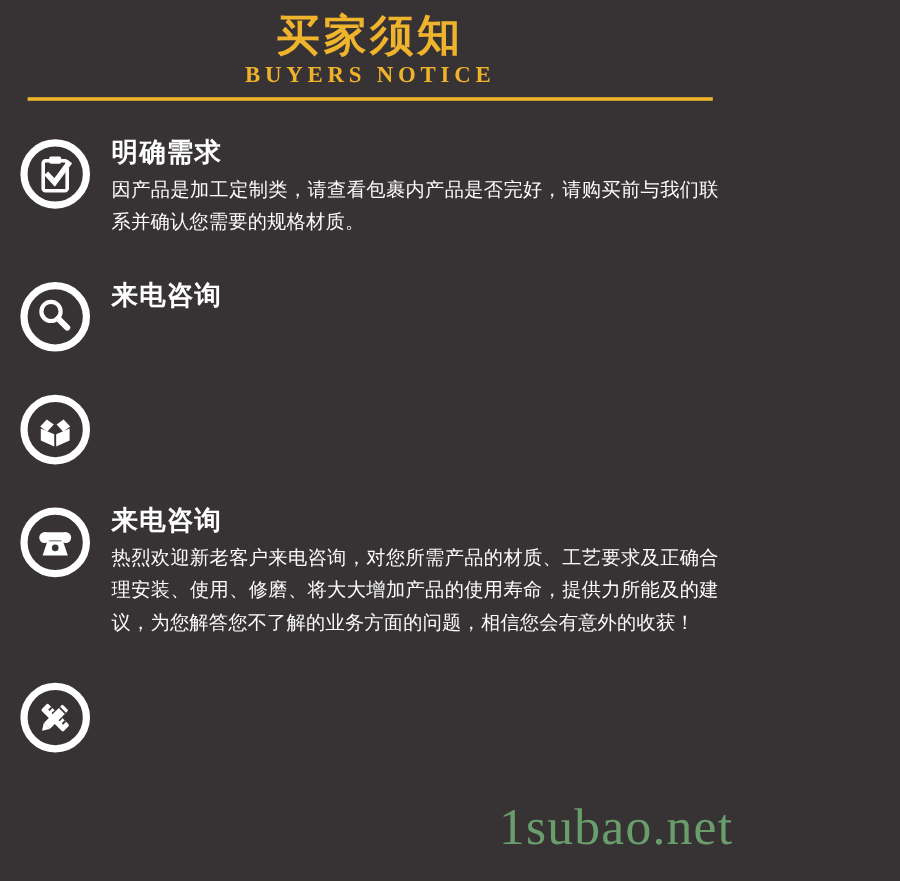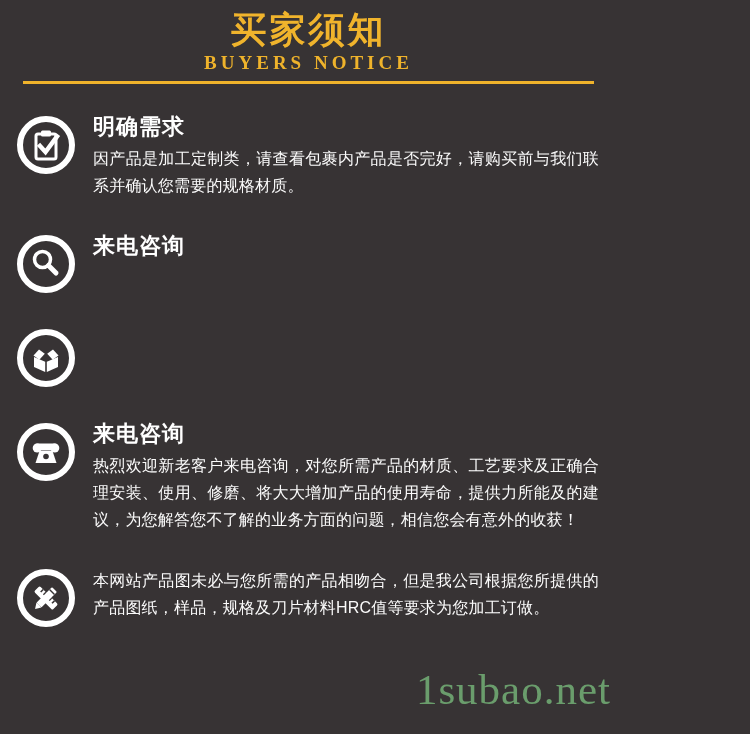--- a/index.html
+++ b/index.html
@@ -161,21 +161,20 @@
             <line x1="26" y1="14" x2="26" y2="17.5" stroke="#373334" stroke-width="1.6"></line>
           </g>
           <g transform="rotate(-45 18 18)">
             <rect x="8" y="14.5" width="22" height="7" rx="1" fill="#ffffff"></rect>
             <path d="M8 14.5 L2.5 18 L8 21.5 Z" fill="#ffffff"></path>
             <line x1="26.5" y1="14.5" x2="26.5" y2="21.5" stroke="#373334" stroke-width="1.4"></line>
           </g>
         </svg>
       </div>
       <div class="section-text">
-        <div class="section-body">本网站产品图未必与您所需的产品相吻合，但是我公司根据您所提供的产品图纸，样品，规格及刀片材料HRC值等要求为您加工订做。</div>
       </div>
     </div>
 
   </div>
 
   <div class="watermark">1subao.net</div>
 
 </div>
 
 </body></html>

